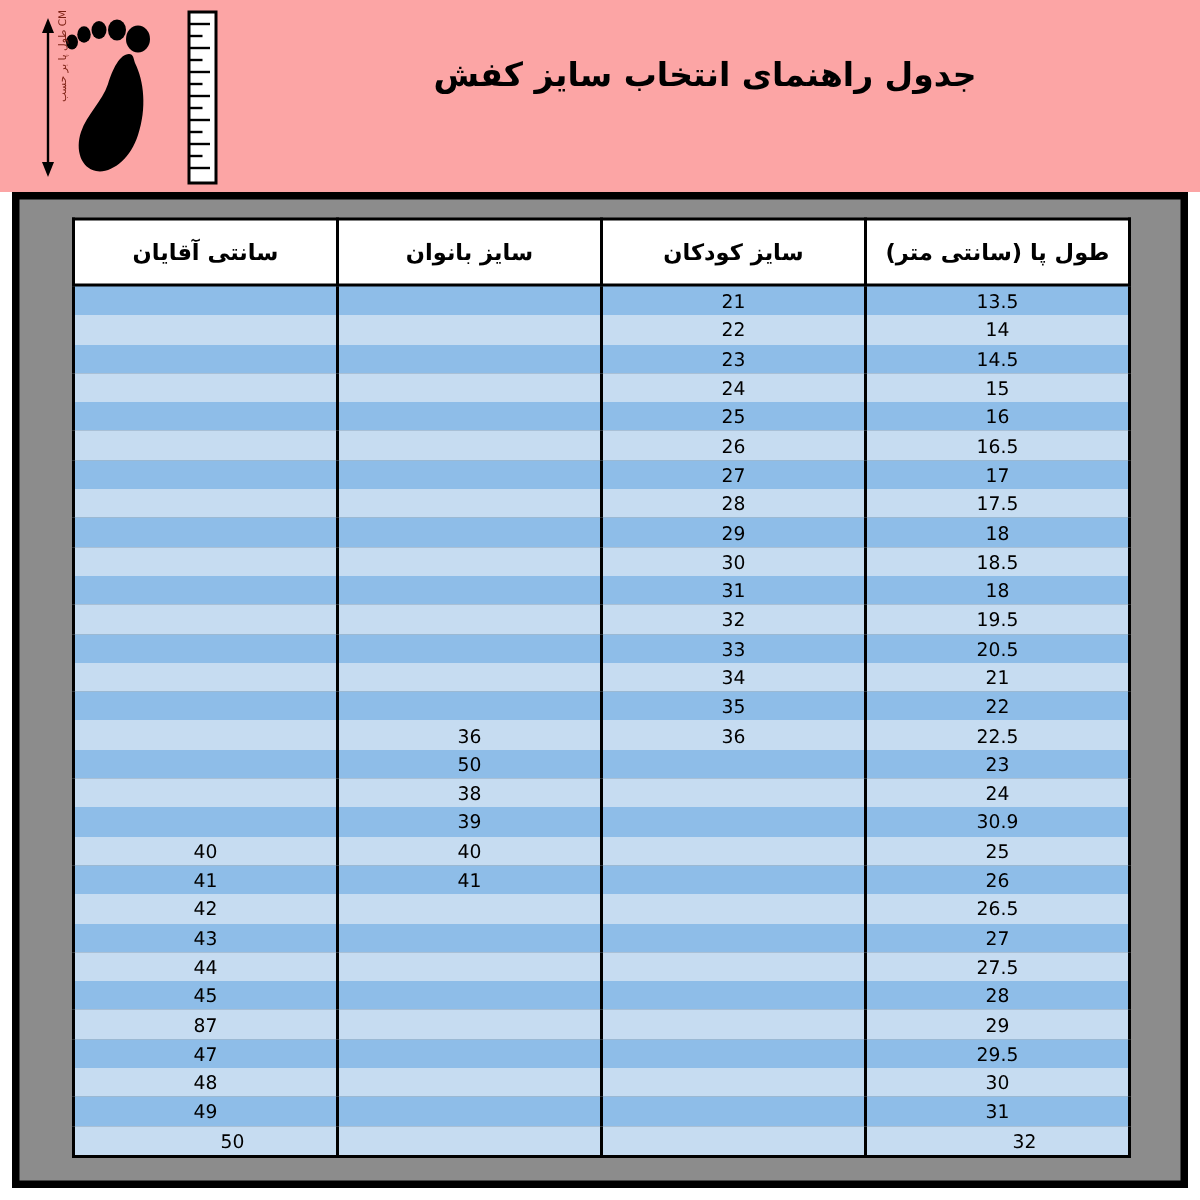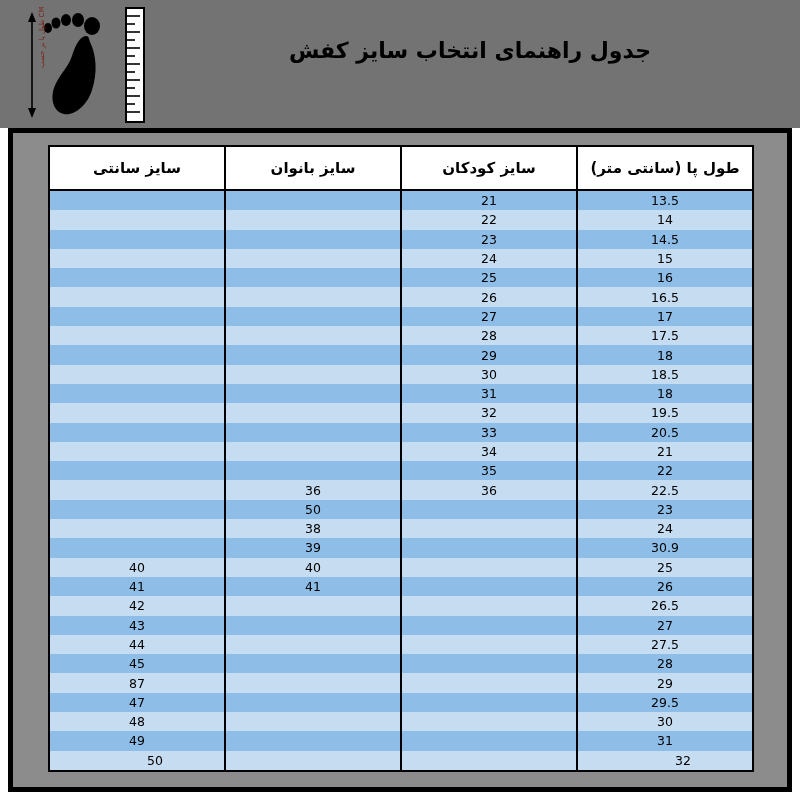--- a/index.html
+++ b/index.html
@@ -20,21 +20,21 @@
     background: #ffffff;
     box-sizing: border-box;
   }
   
   .header {
     position: absolute;
     top: 0;
     left: 0;
     width: 800px;
     height: 128px;
-    background: #737373;
+    background: #fca5a5;
   }
   .title {
     position: absolute;
     top: 38px;
     left: 160px;
     width: 620px;
     text-align: center;
     direction: rtl;
     font-size: 22px;
     font-weight: bold;
@@ -150,21 +150,21 @@
   </div>
 
   <div class="frame">
     <div class="tablewrap">
       <table class="sizes">
         <thead>
           <tr>
             <th>طول پا (سانتی متر)</th>
             <th>سایز کودکان</th>
             <th>سایز بانوان</th>
-            <th>سایز سانتی</th>
+            <th>سانتی آقایان</th>
           </tr>
         </thead>
         <tbody id="table-body">
             <tr class="row-a firstrow">
               <td>13.5</td>
               <td>21</td>
               <td></td>
               <td></td>
             </tr>
             <tr class="row-b">

